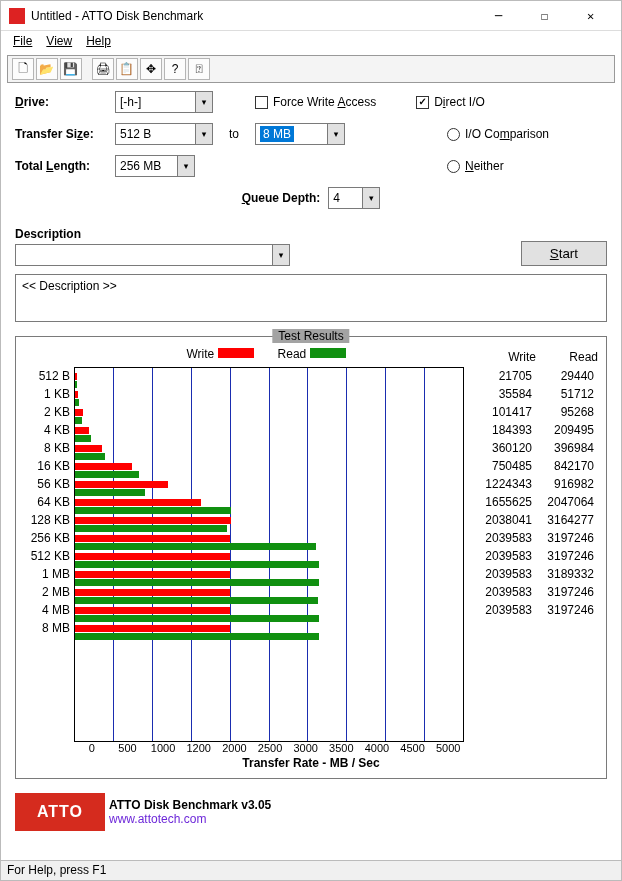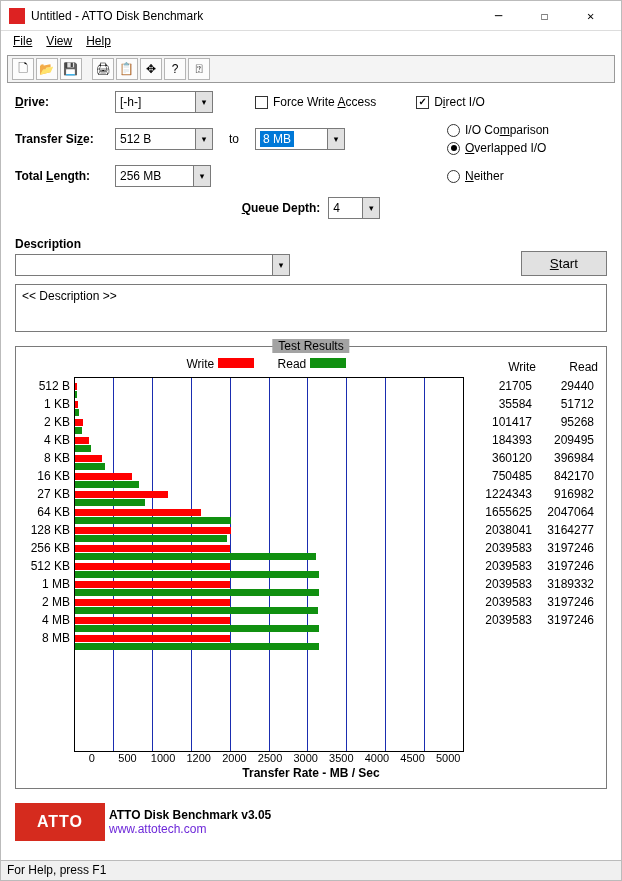--- a/index.html
+++ b/index.html
@@ -116,30 +116,26 @@
     <span class="sel hl" style="width:90px">
         <span class="val">8 MB</span>
         <span class="arrow">▾</span>
       </span>
     <span style="flex:1"></span>
     <div style="width:160px">
       <div style="display:flex;align-items:center">
           <span class="rdo"></span>
           <span>I/O Co<span class="u">m</span>parison</span>
         </div>
-      <div style="display:flex;align-items:center;margin-top:4px">
-          <span class="rdo on"></span>
-          <span><span class="u">O</span>verlapped I/O</span>
-        </div>
     </div>
   </div>
 
   <div class="row">
     <span class="lbl" style="width:100px">Total <span class="u">L</span>ength:</span>
-    <span class="sel" style="width:96px">
+    <span class="sel" style="width:80px">
         <span class="val">256 MB</span>
         <span class="arrow">▾</span>
       </span>
     <span style="flex:1"></span>
     <div style="width:160px">
         <div style="display:flex;align-items:center">
           <span class="rdo"></span>
           <span><span class="u">N</span>either</span>
         </div>
       </div>
@@ -184,21 +180,21 @@
   </div>
 
   <div class="chart-wrap">
     <div class="ylabels" id="ylabels">
         <div>512 B</div>
         <div>1 KB</div>
         <div>2 KB</div>
         <div>4 KB</div>
         <div>8 KB</div>
         <div>16 KB</div>
-        <div>27 KB</div>
+        <div>56 KB</div>
         <div>64 KB</div>
         <div>128 KB</div>
         <div>256 KB</div>
         <div>512 KB</div>
         <div>1 MB</div>
         <div>2 MB</div>
         <div>4 MB</div>
         <div>8 MB</div>
       </div>
     <div class="plot">

